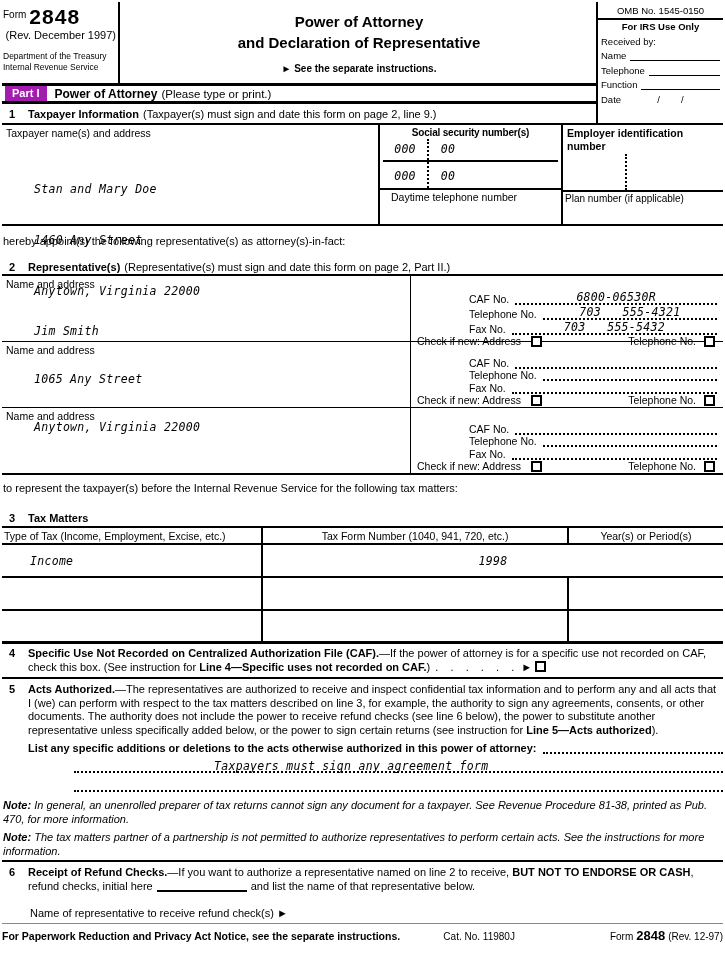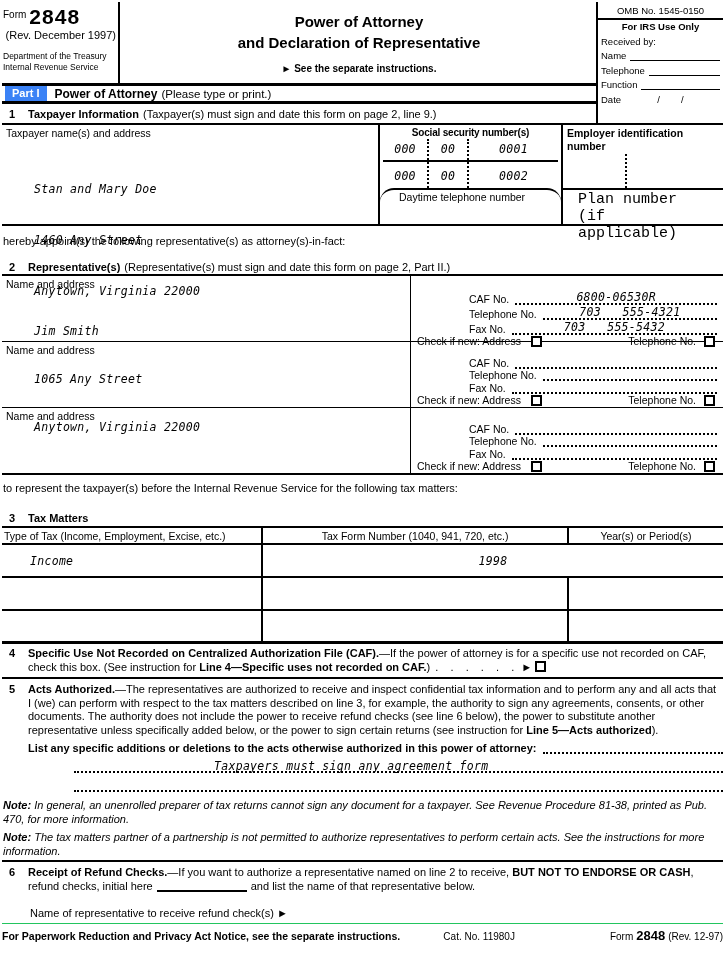--- a/index.html
+++ b/index.html
@@ -31,46 +31,46 @@
   .see-sep { font-size:10px; font-weight:bold; margin-top:10px; }
 
   .irs-box { position:absolute; top:0; right:0; width:127px; height:121px; border-left:2px solid #000; font-size:9.5px; background:#fff; }
   .omb { text-align:center; padding:3px 2px 2px 2px; border-bottom:2px solid #000; }
   .irs-only { font-weight:bold; text-align:center; padding-top:1px; font-size:9.5px; }
   .irs-row { display:flex; align-items:flex-end; padding:0 3px; height:14.5px; font-size:9.5px; }
   .irs-row .ul { flex:1; border-bottom:1px solid #000; margin-left:4px; height:11px; }
   .irs-row .slashes { flex:1; text-align:center; }
 
   .part1 { height:18px; display:flex; align-items:center; border-bottom:3px solid #000; }
-  .part-badge { background:#3b82f6; color:#fff; font-weight:bold; font-size:11px; padding:1px 7px 2px 7px; margin:0 8px 0 3px; }
+  .part-badge { background:#a21caf; color:#fff; font-weight:bold; font-size:11px; padding:1px 7px 2px 7px; margin:0 8px 0 3px; }
   .part1-title { font-weight:bold; font-size:12px; }
   .part1-sub { font-size:11.5px; margin-left:4px; }
   .line1-row { flex:1; display:flex; align-items:center; }
   .sec-num { width:26px; padding-left:7px; font-weight:bold; flex:none; }
   .sec-title { font-weight:bold; }
   .sec-sub { margin-left:4px; }
 
   
   .tp-box { display:flex; border-top:2px solid #000; border-bottom:2px solid #000; height:103px; }
   .tp-left { flex:1; padding:2px 4px; }
   .cell-label { font-size:10.5px; }
   .addr-lines { margin:8px 0 0 28px; line-height:17px; }
   .tp-mid { width:183px; border-left:2px solid #000; display:flex; flex-direction:column; }
   .ssn-label { font-weight:bold; font-size:10px; text-align:center; padding-top:2px; letter-spacing:-0.2px; }
   .ssn-area { position:relative; display:flex; height:50px; margin:1px 3px 0 3px; }
   .ssn-col { display:flex; flex-direction:column; align-items:center; }
   .ssn-c1 { width:44px; } .ssn-c2 { width:40px; border-left:2px dotted #000; } .ssn-c3 { flex:1; border-left:2px dotted #000; }
   .ssn-v1 { height:20px; display:flex; align-items:center; }
   .ssn-v2 { margin-top:10px; }
   .ssn-underline { position:absolute; left:0; right:0; top:21px; border-top:2px solid #000; }
-  .phone-row { border-top:2px solid #000; height:36px; padding:1px 19px; font-size:10.5px; margin-top:auto;border-radius:14px; }
+  .phone-row { border-top:2px solid #000; height:36px; padding:1px 11px; font-size:10.5px; margin-top:auto; }
   .tp-right { width:162px; border-left:2px solid #000; display:flex; flex-direction:column; }
   .ein-label { font-weight:bold; font-size:10.5px; padding:2px 4px 0 4px; line-height:1.2; }
   .ein-dotted { border-left:2px dotted #000; height:38px; margin-left:62px; margin-top:2px; }
-  .plan-row { border-top:2px solid #000; height:36px; padding:1px 15px; font-size:15px; margin-top:auto;font-family:Liberation Mono, monospace; }
+  .plan-row { border-top:2px solid #000; height:36px; padding:1px 2px; font-size:10px; margin-top:auto; }
 
   .appoint { padding:9px 1px 0 1px; height:33px; }
 
   
   .line2-head { height:17px; display:flex; align-items:center; border-bottom:2px solid #000; }
   .rep-block { display:flex; height:66px; border-bottom:1px solid #000; }
   .rep-block.last { border-bottom:2px solid #000; height:67px; }
   .rep-left { flex:1; padding:2px 4px; }
   .rep-lines { margin:1px 0 0 28px; line-height:16px; }
   .rep-right { width:313px; border-left:1px solid #000; display:flex; flex-direction:column; padding:14px 6px 0 6px; }
@@ -204,24 +204,20 @@
       <div class="ssn-label">Social security number(s)</div>
       <div class="ssn-area">
         <div class="ssn-col ssn-c1">
           <div class="ssn-v1 fill">000</div>
           <div class="ssn-v2 fill">000</div>
         </div>
         <div class="ssn-col ssn-c2">
           <div class="ssn-v1 fill">00</div>
           <div class="ssn-v2 fill">00</div>
         </div>
-        <div class="ssn-col ssn-c3">
-          <div class="ssn-v1 fill">0001</div>
-          <div class="ssn-v2 fill">0002</div>
-        </div>
         <div class="ssn-underline"></div>
       </div>
       <div class="phone-row">
         <span>Daytime telephone number</span>
       </div>
     </div>
     <div class="tp-right">
       <div class="ein-label">Employer identification number</div>
       <div class="ein-dotted"></div>
       <div class="plan-row">

